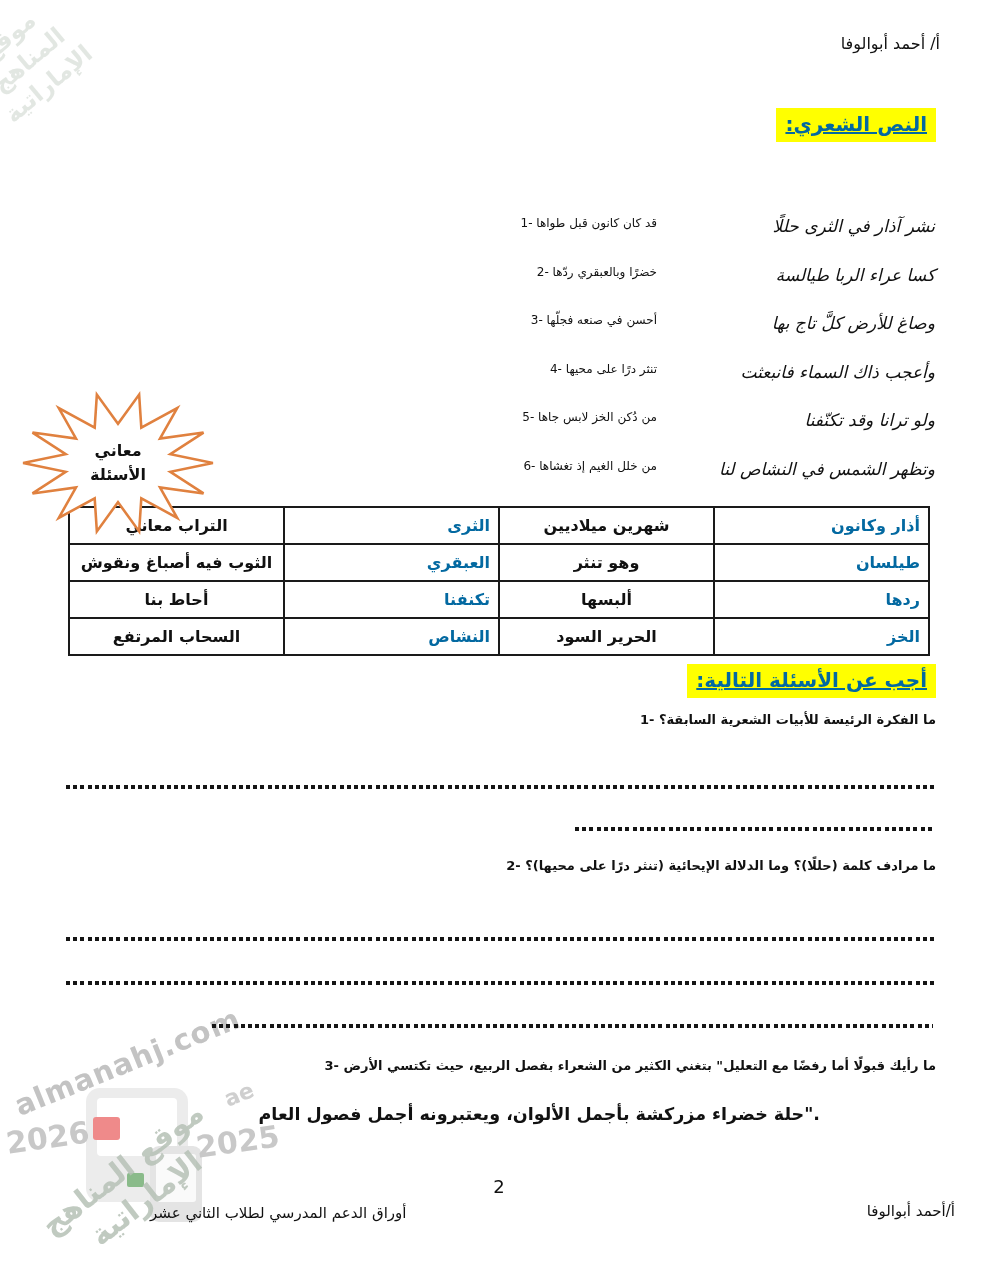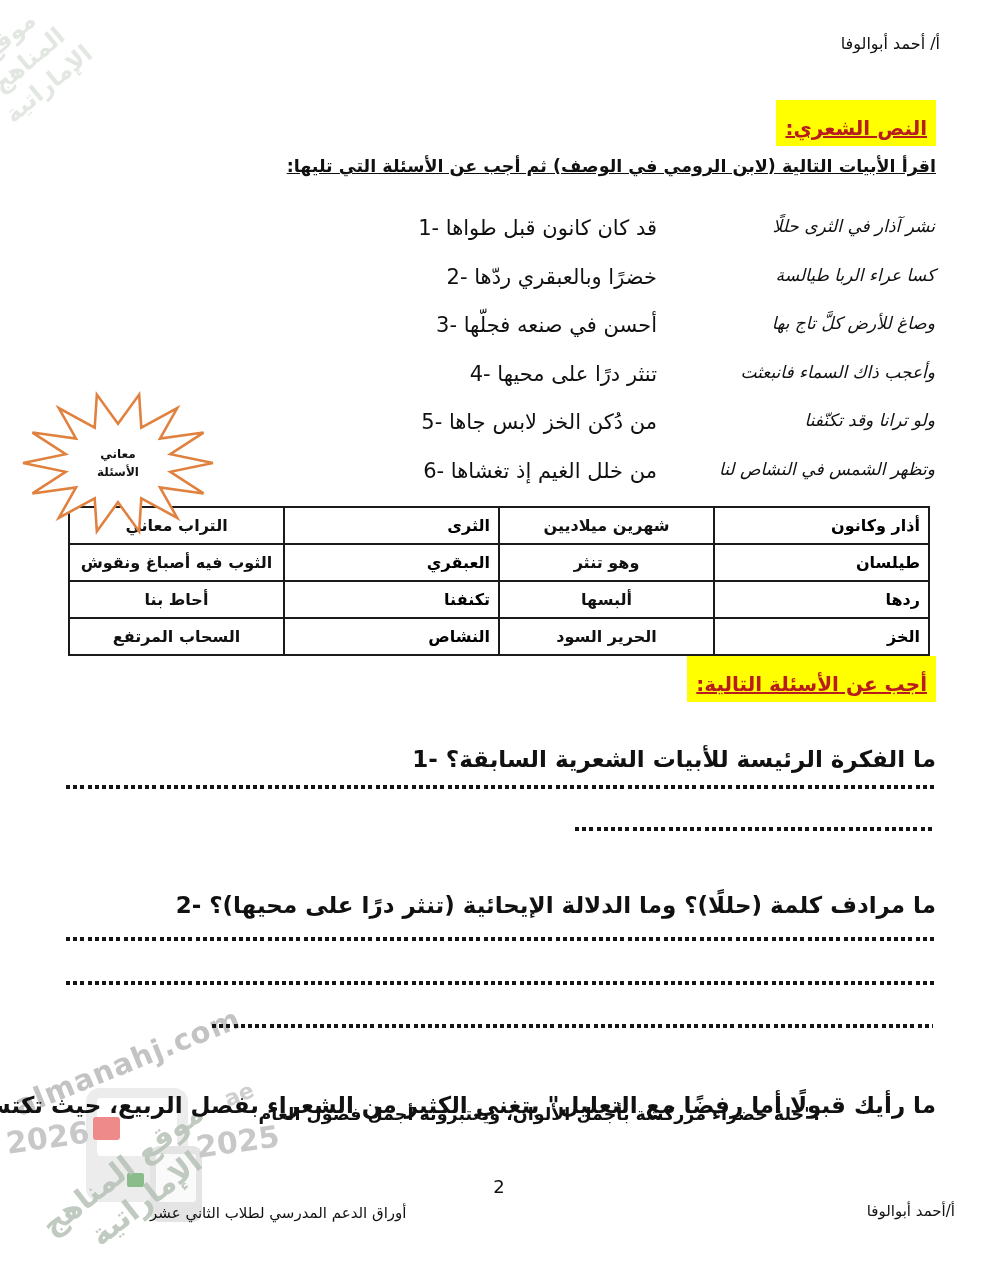--- a/index.html
+++ b/index.html
@@ -22,42 +22,42 @@
   .ph1{left:86px;top:1088px;width:102px;height:114px;background:#ececec;border-radius:14px;}
   .ph1s{left:97px;top:1098px;width:80px;height:58px;background:#ffffff;border-radius:4px;}
   .ph-red{left:93px;top:1117px;width:27px;height:23px;background:#ef8a8a;border-radius:3px;}
   .ph2{left:150px;top:1146px;width:52px;height:76px;background:#e4e4e4;border-radius:9px;}
   .ph2s{left:156px;top:1154px;width:40px;height:48px;background:#fafafa;border-radius:3px;}
   .ph-green{left:127px;top:1173px;width:17px;height:14px;background:#8abb8a;border-radius:2px;}
 
   
   .content{position:absolute;inset:0;z-index:1;}
   .hdr-teacher{right:58px;top:34px;font-size:16px;}
-  .hl{background:#ffff00;color:#b91c1c;font-weight:bold;font-size:20px;
-      text-decoration:underline;padding:16px 9px 6px 9px;white-space:nowrap;}
+  .hl{background:#ffff00;color:#0369a1;font-weight:bold;font-size:20px;
+      text-decoration:underline;padding:4px 9px 6px 9px;white-space:nowrap;margin-top:8px;}
   .hl1{right:62px;top:100px;}
   .hl2{right:62px;top:656px;}
   .instruction{right:62px;top:156px;font-size:17.5px;font-weight:bold;text-decoration:underline;white-space:nowrap;}
 
   .poem{left:62px;top:208px;width:873px;}
   .verse{position:relative;height:48.5px;}
   .h1{position:absolute;right:0;top:8px;font-size:17px;white-space:nowrap;direction:rtl;font-style:italic;}
-  .h2{position:absolute;right:278px;top:8px;font-size:21px;white-space:nowrap;direction:rtl;}
+  .h2{position:absolute;right:278px;top:8px;font-size:12px;white-space:nowrap;direction:rtl;}
 
   .vocab-wrap{left:68px;top:506px;}
   table.vocab{border-collapse:collapse;width:862px;direction:rtl;}
   table.vocab td{border:2px solid #1a1a1a;height:33px;font-weight:bold;font-size:16px;padding:1px 8px;}
-  td.vw{color:#000000;text-align:right;width:25%;}
+  td.vw{color:#0369a1;text-align:right;width:25%;}
   td.vm{text-align:center;width:25%;}
 
   .star-wrap{left:20px;top:386px;width:196px;height:154px;z-index:2;}
   .star-txt{position:absolute;left:0;top:0;width:196px;height:154px;display:flex;flex-direction:column;
-            align-items:center;justify-content:center;font-weight:bold;font-size:12px;line-height:1.5;direction:rtl;}
+            align-items:center;justify-content:center;font-weight:bold;font-size:16px;line-height:1.5;direction:rtl;}
 
-  .q{right:62px;font-weight:bold;font-size:23px;white-space:nowrap;direction:rtl;margin-top:34px;}
+  .q{right:62px;font-weight:bold;font-size:13px;white-space:nowrap;direction:rtl;}
   .q1{top:712px;}
   .q2{top:858px;}
   .q3a{top:1058px;}
   .q3b{right:178px;top:1104px;font-weight:bold;font-size:17.5px;white-space:nowrap;direction:rtl;}
 
   .dots{height:4px;background-image:repeating-linear-gradient(90deg,#151515 0 4px,transparent 4px 7.2px);}
   .dA{left:66px;top:785px;width:869px;}
   .dB{left:575px;top:827px;width:360px;}
   .dC{left:66px;top:937px;width:869px;}
   .dD{left:66px;top:981px;width:869px;}
@@ -84,21 +84,20 @@
   <div class="wm wm-year-l">2026</div>
   <div class="wm wm-year-r">2025</div>
   <div class="wm wm-ar">موقع المناهج الإماراتية</div>
 
   <div class="content">
 
     <div class="abs hdr-teacher rtl">أ/ أحمد أبوالوفا</div>
 
     <div class="abs hl hl1 rtl">النص الشعري:</div>
 
-    <div class="abs instruction rtl">اقرأ الأبيات التالية (لابن الرومي في الوصف) ثم أجب عن الأسئلة التي تليها:</div>
 
     <div class="abs poem">
       <div class="verse">
         <span class="h1">نشر آذار في الثرى حللًا</span>
         <span class="h2">قد كان كانون قبل طواها -1</span>
       </div>
       <div class="verse">
         <span class="h1">كسا عراء الربا طيالسة</span>
         <span class="h2">خضرًا وبالعبقري ردّها -2</span>
       </div>

